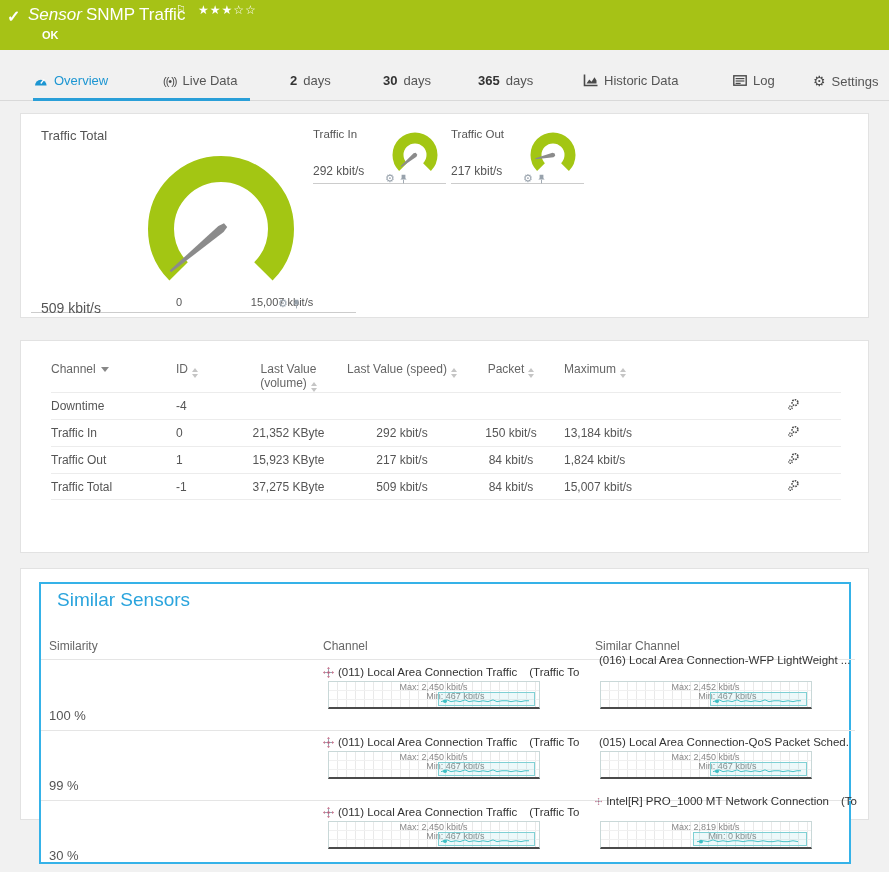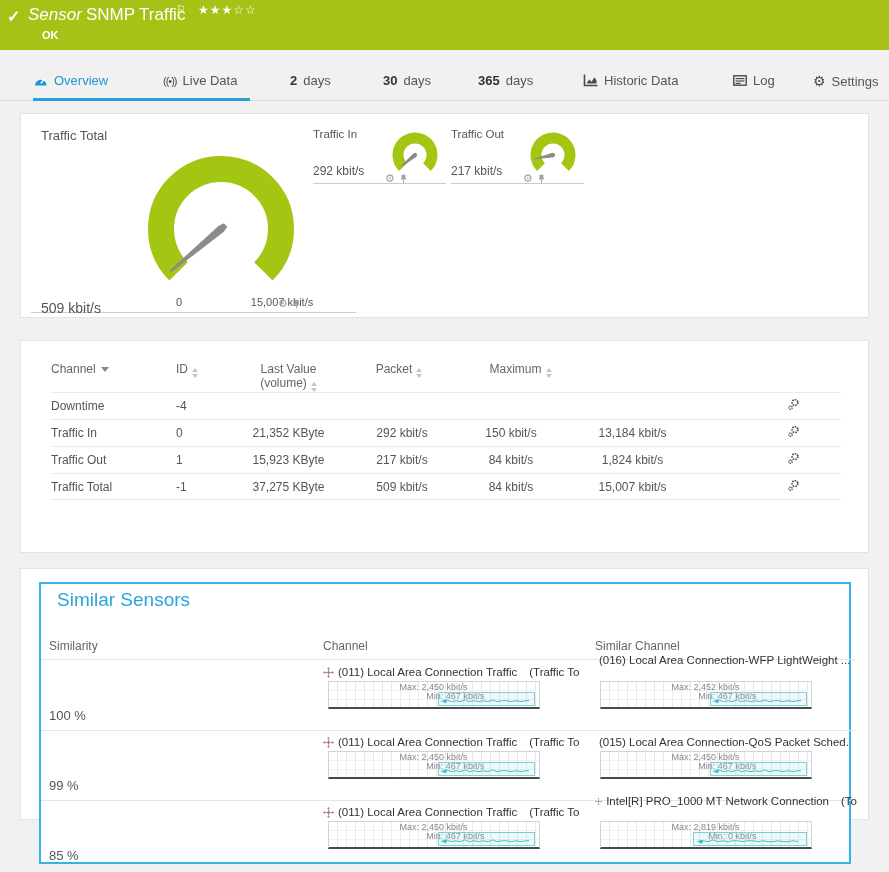--- a/index.html
+++ b/index.html
@@ -49,21 +49,21 @@
   .b-mini .g-icons { left:72px; top:48px; }
   
   .ct { position:absolute; left:30px; top:18px; width:790px; font-size:12px; }
   .ct-head { display:flex; color:#666; }
   .ct-head > div { padding-top:3px; }
   .c-ch { width:125px; text-align:left; }
   .c-id { width:55px;  text-align:left; }
   .c-vol{ width:115px; text-align:center; }
   .c-spd{ width:112px; text-align:center; }
   .c-min{ width:106px; text-align:center; }
-  .c-max{ width:137px; text-align:center; }
+  .c-max{ width:137px; }
   .c-set{ width:120px; text-align:left; padding-left:86px; }
   .ct-row { display:flex; height:27px; align-items:center; border-top:1px solid #ececec; color:#555; }
   .ct-row .c-vol,.ct-row .c-spd,.ct-row .c-min,.ct-row .c-max { }
   .ct-row:first-of-type { margin-top:20px; }
   .sort { display:inline-flex; flex-direction:column; margin-left:4px; vertical-align:1px; }
   .tri-u { width:0;height:0;border-left:3px solid transparent;border-right:3px solid transparent;border-bottom:4px solid #c5c5c5;margin-bottom:2px; }
   .tri-d { width:0;height:0;border-left:3px solid transparent;border-right:3px solid transparent;border-top:4px solid #c5c5c5; }
   .tri-dark { width:0;height:0;border-left:4px solid transparent;border-right:4px solid transparent;border-top:5px solid #888; display:inline-block; margin-left:5px; vertical-align:1px; }
   .wrench { cursor:pointer; }
   
@@ -202,20 +202,24 @@
       <div class="ct-head">
         <div class="c-ch"><span>Channel</span><span class="tri-dark"></span></div>
         <div class="c-id"><span>ID</span><span class="sort">
               <span class="tri-u"></span>
               <span class="tri-d"></span>
             </span></div>
         <div class="c-vol"><span>Last Value</span><br><span>(volume)</span><span class="sort">
               <span class="tri-u"></span>
               <span class="tri-d"></span>
             </span></div>
+        <div class="c-spd"><span>Last Value (speed)</span><span class="sort">
+              <span class="tri-u"></span>
+              <span class="tri-d"></span>
+            </span></div>
         <div class="c-min"><span>Packet</span><span class="sort">
               <span class="tri-u"></span>
               <span class="tri-d"></span>
             </span></div>
         <div class="c-max"><span>Maximum</span><span class="sort">
               <span class="tri-u"></span>
               <span class="tri-d"></span>
             </span></div>
         <div class="c-set"></div>
       </div>
@@ -411,16 +415,16 @@
     </div>
     <div class="mini" style="left:579px; top:252px;">
       <div class="gmax">Max: 2,819 kbit/s</div>
       <div class="gmin">Min: 0 kbit/s</div>
       <div class="gsel" style="left:44%; width:54%;"></div>
       <svg class="gspark" viewBox="0 0 210 28" preserveAspectRatio="none">
           <circle cx="100" cy="22" r="2" fill="#3dbfc4"></circle>
           <path d="M96,22 l6,-1 5,1 5,-2 5,2 5,-1 5,1 5,-1 5,0 5,1 5,-1 5,0 5,1 5,-1 5,1 5,0 5,-1 5,1 5,0 5,-1 5,1" stroke="#3dbfc4" fill="none" stroke-width="1"></path>
         </svg>
     </div>
-    <div class="sim-sim" style="top:279px">85 %</div>
+    <div class="sim-sim" style="top:279px">30 %</div>
   </section>
 
 </div>
 
 </body></html>

